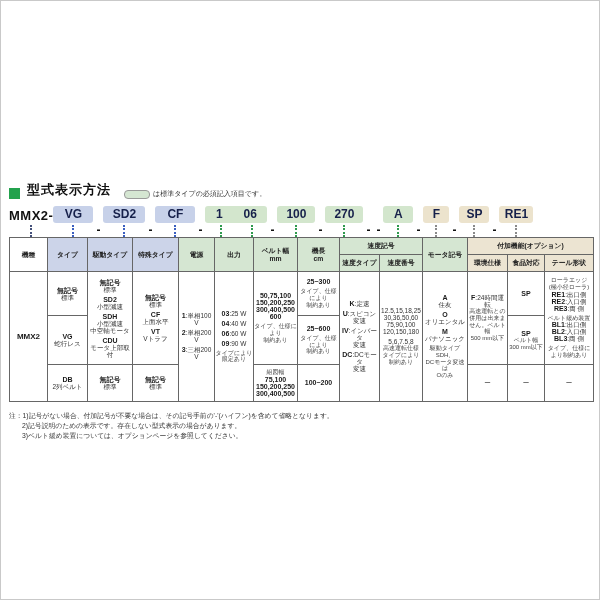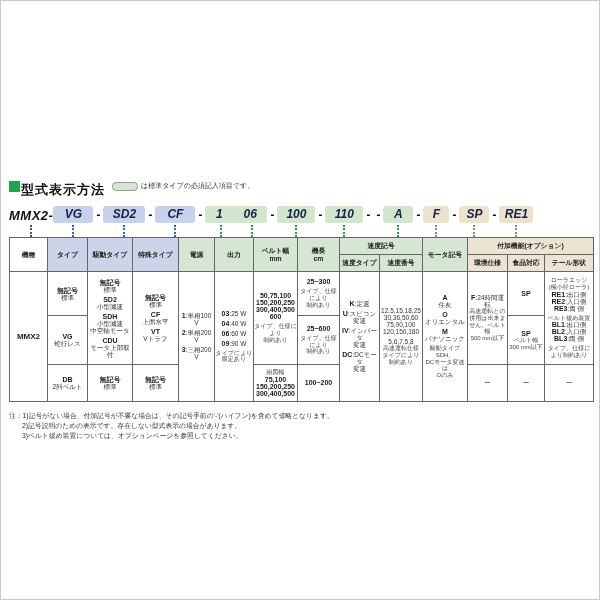--- a/index.html
+++ b/index.html
@@ -3,29 +3,29 @@
 <meta charset="utf-8">
 <style>
   * { margin:0; padding:0; box-sizing:border-box; }
   html,body { background:#fff; }
   .page { position:relative; width:600px; height:600px; background:#ffffff;
           border:1px solid #c9c9c9; overflow:hidden;
           font-family:"Liberation Sans","DejaVu Sans",sans-serif; color:#222; }
   .content { position:absolute; top:180px; left:8px; width:584px; }
 
   
-  .title-row { display:flex; align-items:flex-start; gap:1px; }
+  .title-row { display:flex; align-items:flex-end; gap:7px; }
   .bullet { width:11px; height:11px; background:#23a24d; display:inline-block; }
   .title { font-size:13px; font-weight:bold; color:#111; letter-spacing:1px; }
   .legend { display:flex; align-items:center; gap:3px; margin-left:6px; }
   .swatch { width:26px; height:9px; background:#d5e6d2; border:1px solid #9a9a9a; border-radius:4px; }
   .legend-note { font-size:7px; color:#333; }
 
   
-  .model-row { display:flex; align-items:flex-start; margin-top:7px;font-style:italic; }
+  .model-row { display:flex; align-items:flex-end; margin-top:7px; }
   .prefix-wrap,.seg { display:flex; flex-direction:column; align-items:center; }
   .prefix { font-size:13px; font-weight:bold; color:#111; letter-spacing:.5px; padding-top:2px; }
   .pill { height:17px; line-height:17px; text-align:center; font-size:12px; font-weight:bold;
           color:#16204a; border-radius:3px; }
   .blue  { background:#c7d1e9; }
   .green { background:#d3e6cd; }
   .tan   { background:#ece3cd; }
   .hy { font-size:12px; font-weight:bold; padding:2px 3px 0 3px; color:#111; }
   .dots { width:0; height:12px; border-left:2px dotted #2f9a4e; margin-top:2px; }
   .dots.b { border-left-color:#3b5fc0; }
@@ -97,21 +97,21 @@
           <span class="dots"></span>
         </span>
       </span>
       <span class="hy">-</span>
       <span class="seg">
         <span class="pill green" style="width:38px">100</span>
         <span class="dots"></span>
       </span>
       <span class="hy">-</span>
       <span class="seg">
-        <span class="pill green" style="width:38px">110</span>
+        <span class="pill green" style="width:38px">270</span>
         <span class="dots"></span>
       </span>
       <span class="hy">-</span>
       <span class="hy">-</span>
       <span class="seg">
         <span class="pill green" style="width:30px">A</span>
         <span class="dots"></span>
       </span>
       <span class="hy">-</span>
       <span class="seg">

